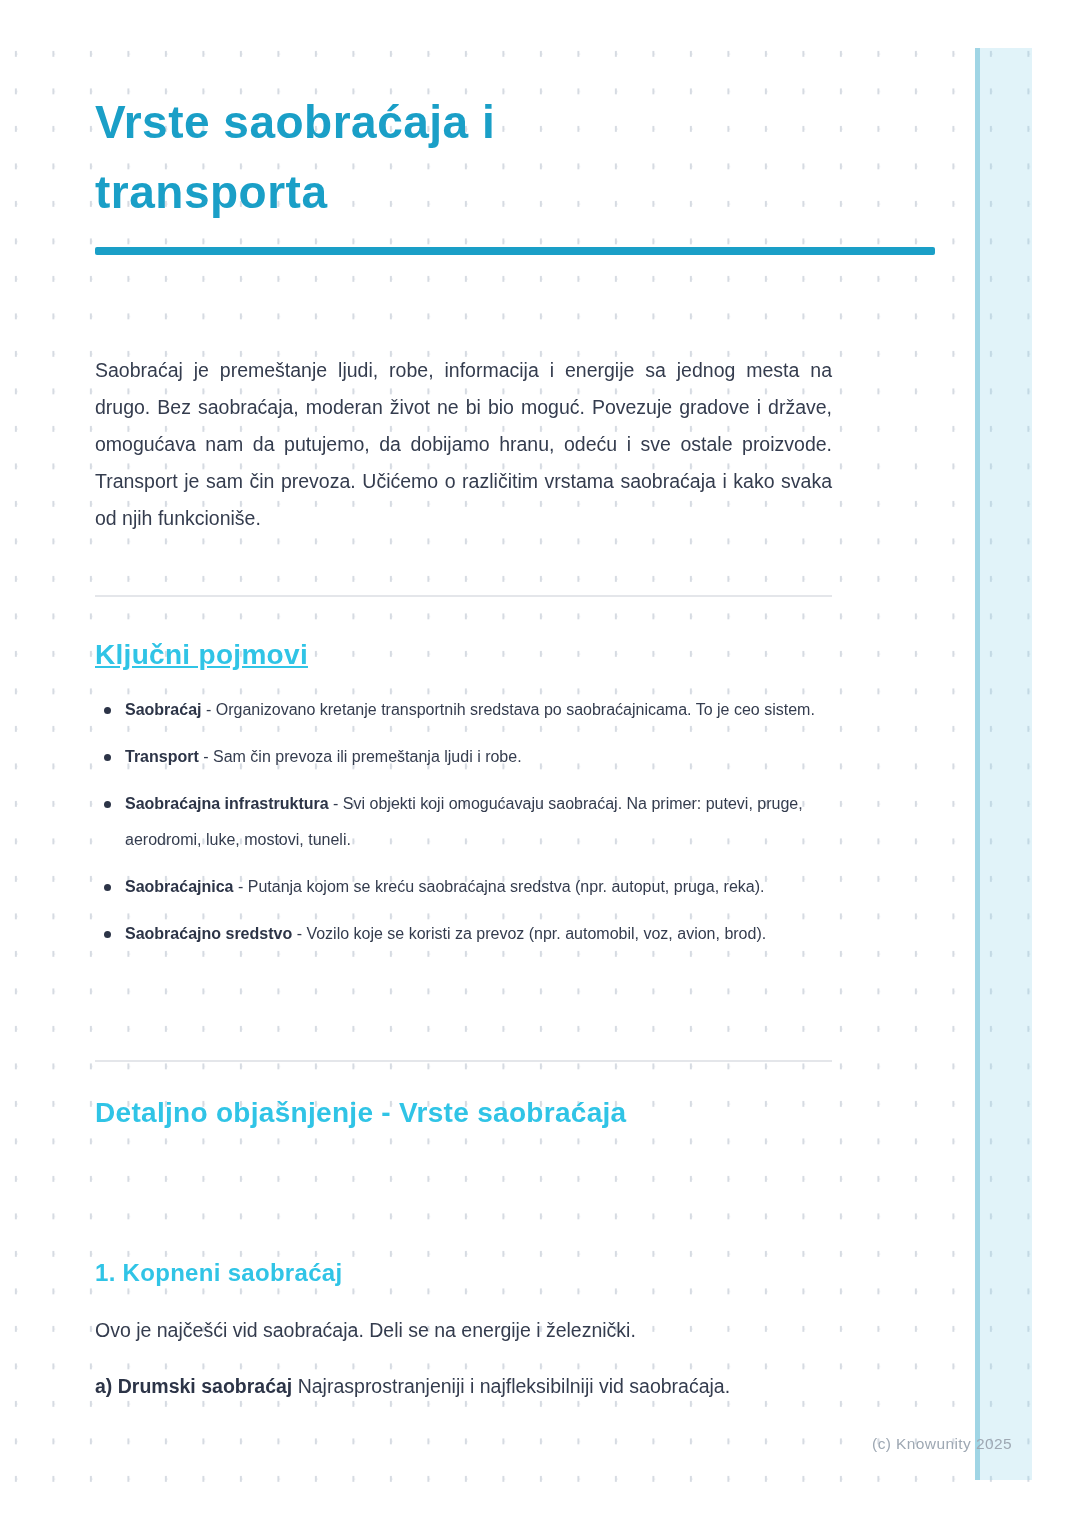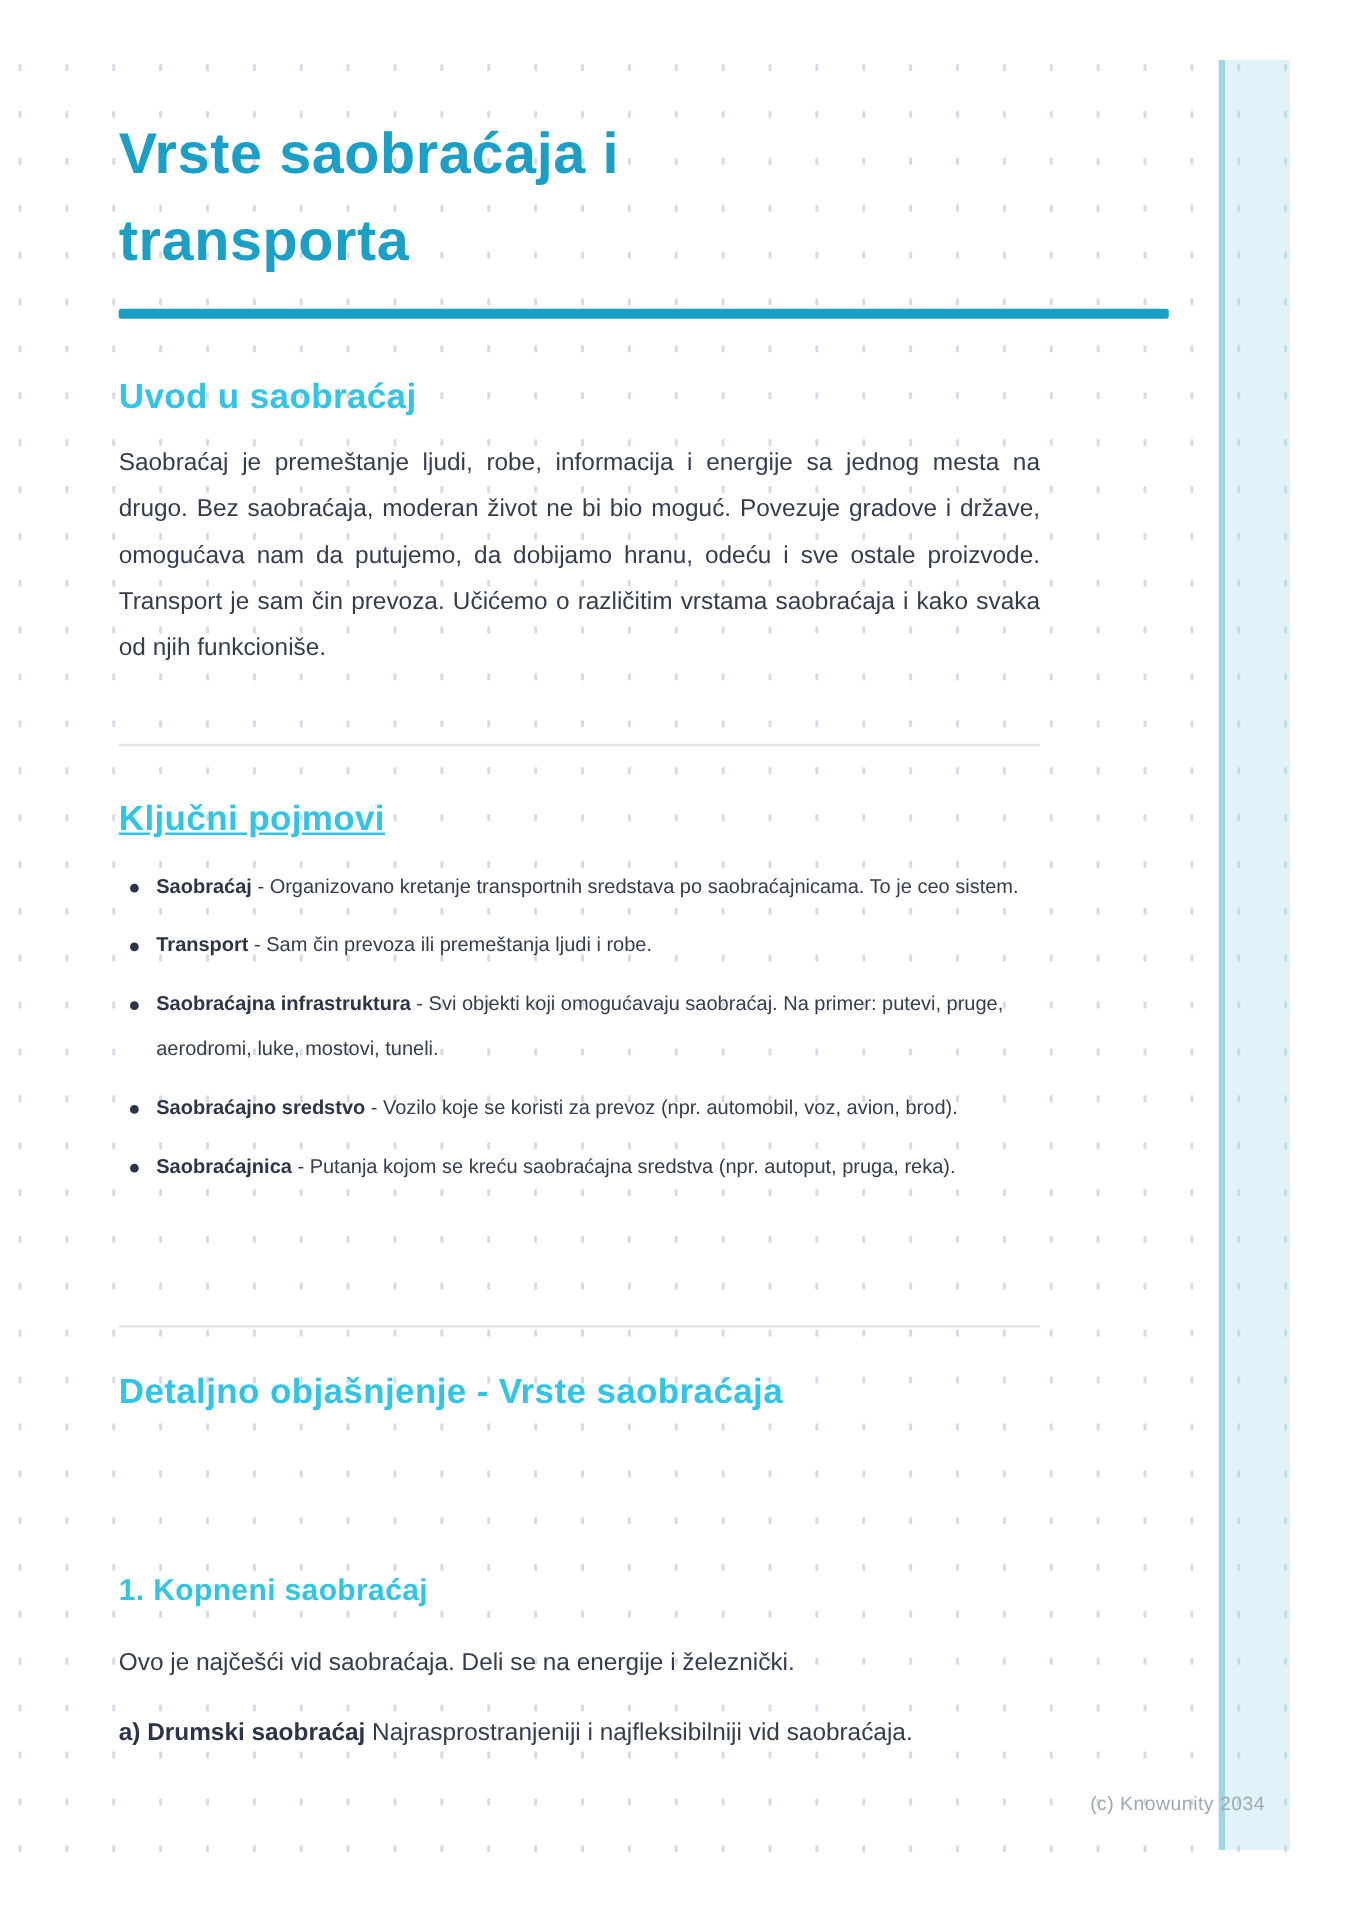--- a/index.html
+++ b/index.html
@@ -132,39 +132,38 @@
 <body>
 
 <div class="dots-layer"></div>
 <div class="side-stripe"></div>
 
 <div class="content">
 
   <h1 class="doc-title">Vrste saobraćaja i transporta</h1>
   <div class="title-rule"></div>
 
-  <h2 class="h2 h2-intro">Uvod u saobraćaj</h2>
   <p class="para para-intro">Saobraćaj je premeštanje ljudi, robe, informacija i energije sa jednog mesta na drugo. Bez saobraćaja, moderan život ne bi bio moguć. Povezuje gradove i države, omogućava nam da putujemo, da dobijamo hranu, odeću i sve ostale proizvode. Transport je sam čin prevoza. Učićemo o različitim vrstama saobraćaja i kako svaka od njih funkcioniše.</p>
 
   <div class="divider divider-1"></div>
 
   <h2 class="h2 h2-key">Ključni pojmovi</h2>
 
   <ul class="term-list">
     <li><span class="bullet-dot"></span><b>Saobraćaj</b> <span>- Organizovano kretanje transportnih sredstava po saobraćajnicama. To je ceo sistem.</span></li>
     <li><span class="bullet-dot"></span><b>Transport</b> <span>- Sam čin prevoza ili premeštanja ljudi i robe.</span></li>
     <li><span class="bullet-dot"></span><b>Saobraćajna infrastruktura</b> <span>- Svi objekti koji omogućavaju saobraćaj. Na primer: putevi, pruge, aerodromi, luke, mostovi, tuneli.</span></li>
+    <li><span class="bullet-dot"></span><b>Saobraćajnica</b> <span>- Putanja kojom se kreću saobraćajna sredstva (npr. autoput, pruga, reka).</span></li>
     <li><span class="bullet-dot"></span><b>Saobraćajno sredstvo</b> <span>- Vozilo koje se koristi za prevoz (npr. automobil, voz, avion, brod).</span></li>
-    <li><span class="bullet-dot"></span><b>Saobraćajnica</b> <span>- Putanja kojom se kreću saobraćajna sredstva (npr. autoput, pruga, reka).</span></li>
   </ul>
 
   <div class="divider divider-2"></div>
 
   <h2 class="h2 h2-detail">Detaljno objašnjenje - Vrste saobraćaja</h2>
 
   <h3 class="h3">1. Kopneni saobraćaj</h3>
   <p class="para para-sub">Ovo je najčešći vid saobraćaja. Deli se na energije i železnički.</p>
 
   <p class="para para-point"><b>a) Drumski saobraćaj</b> <span>Najrasprostranjeniji i najfleksibilniji vid saobraćaja.</span></p>
 
 </div>
 
-<div class="footer-credit">(c) Knowunity 2034</div>
+<div class="footer-credit">(c) Knowunity 2025</div>
 
 </body></html>

